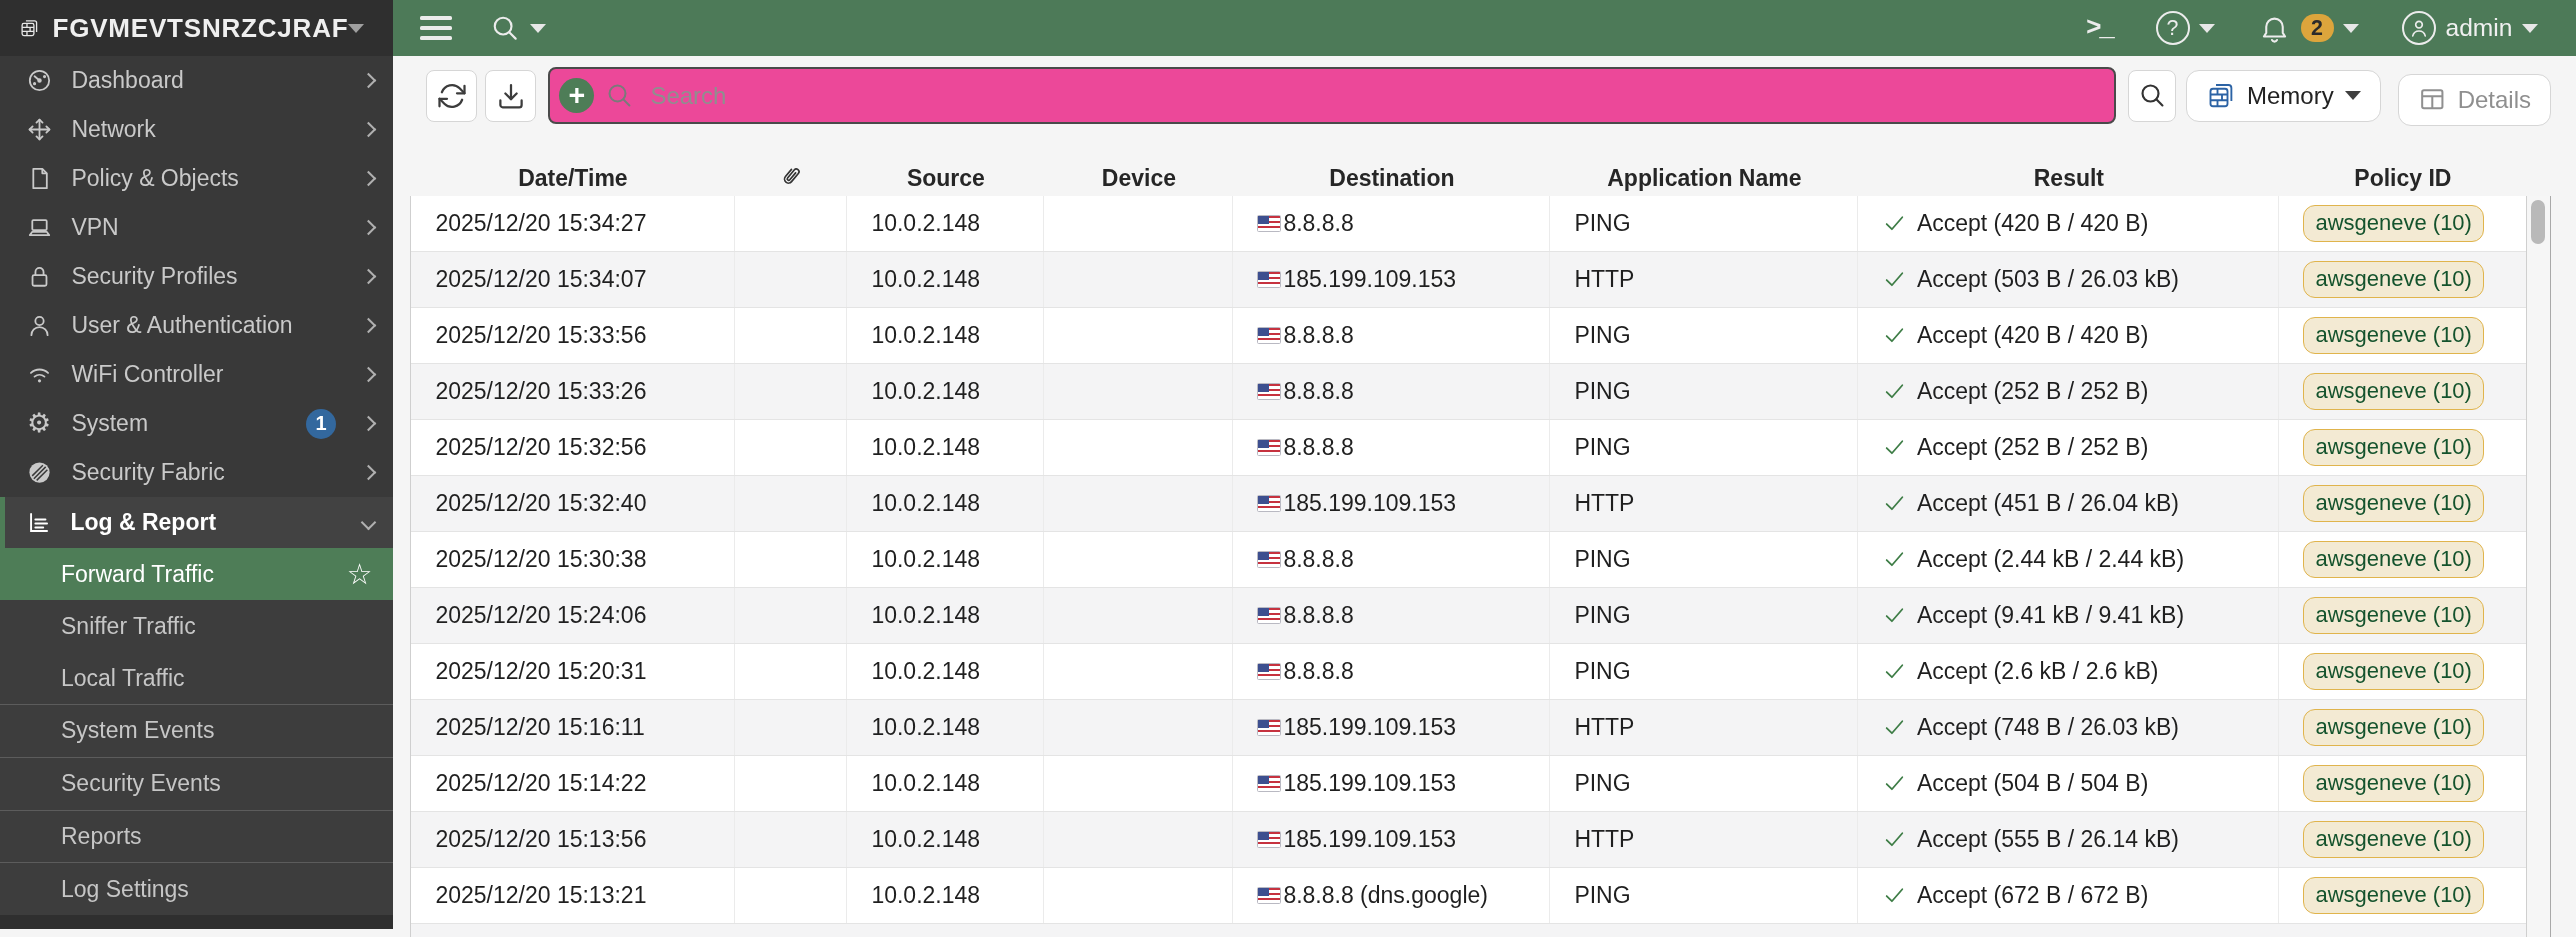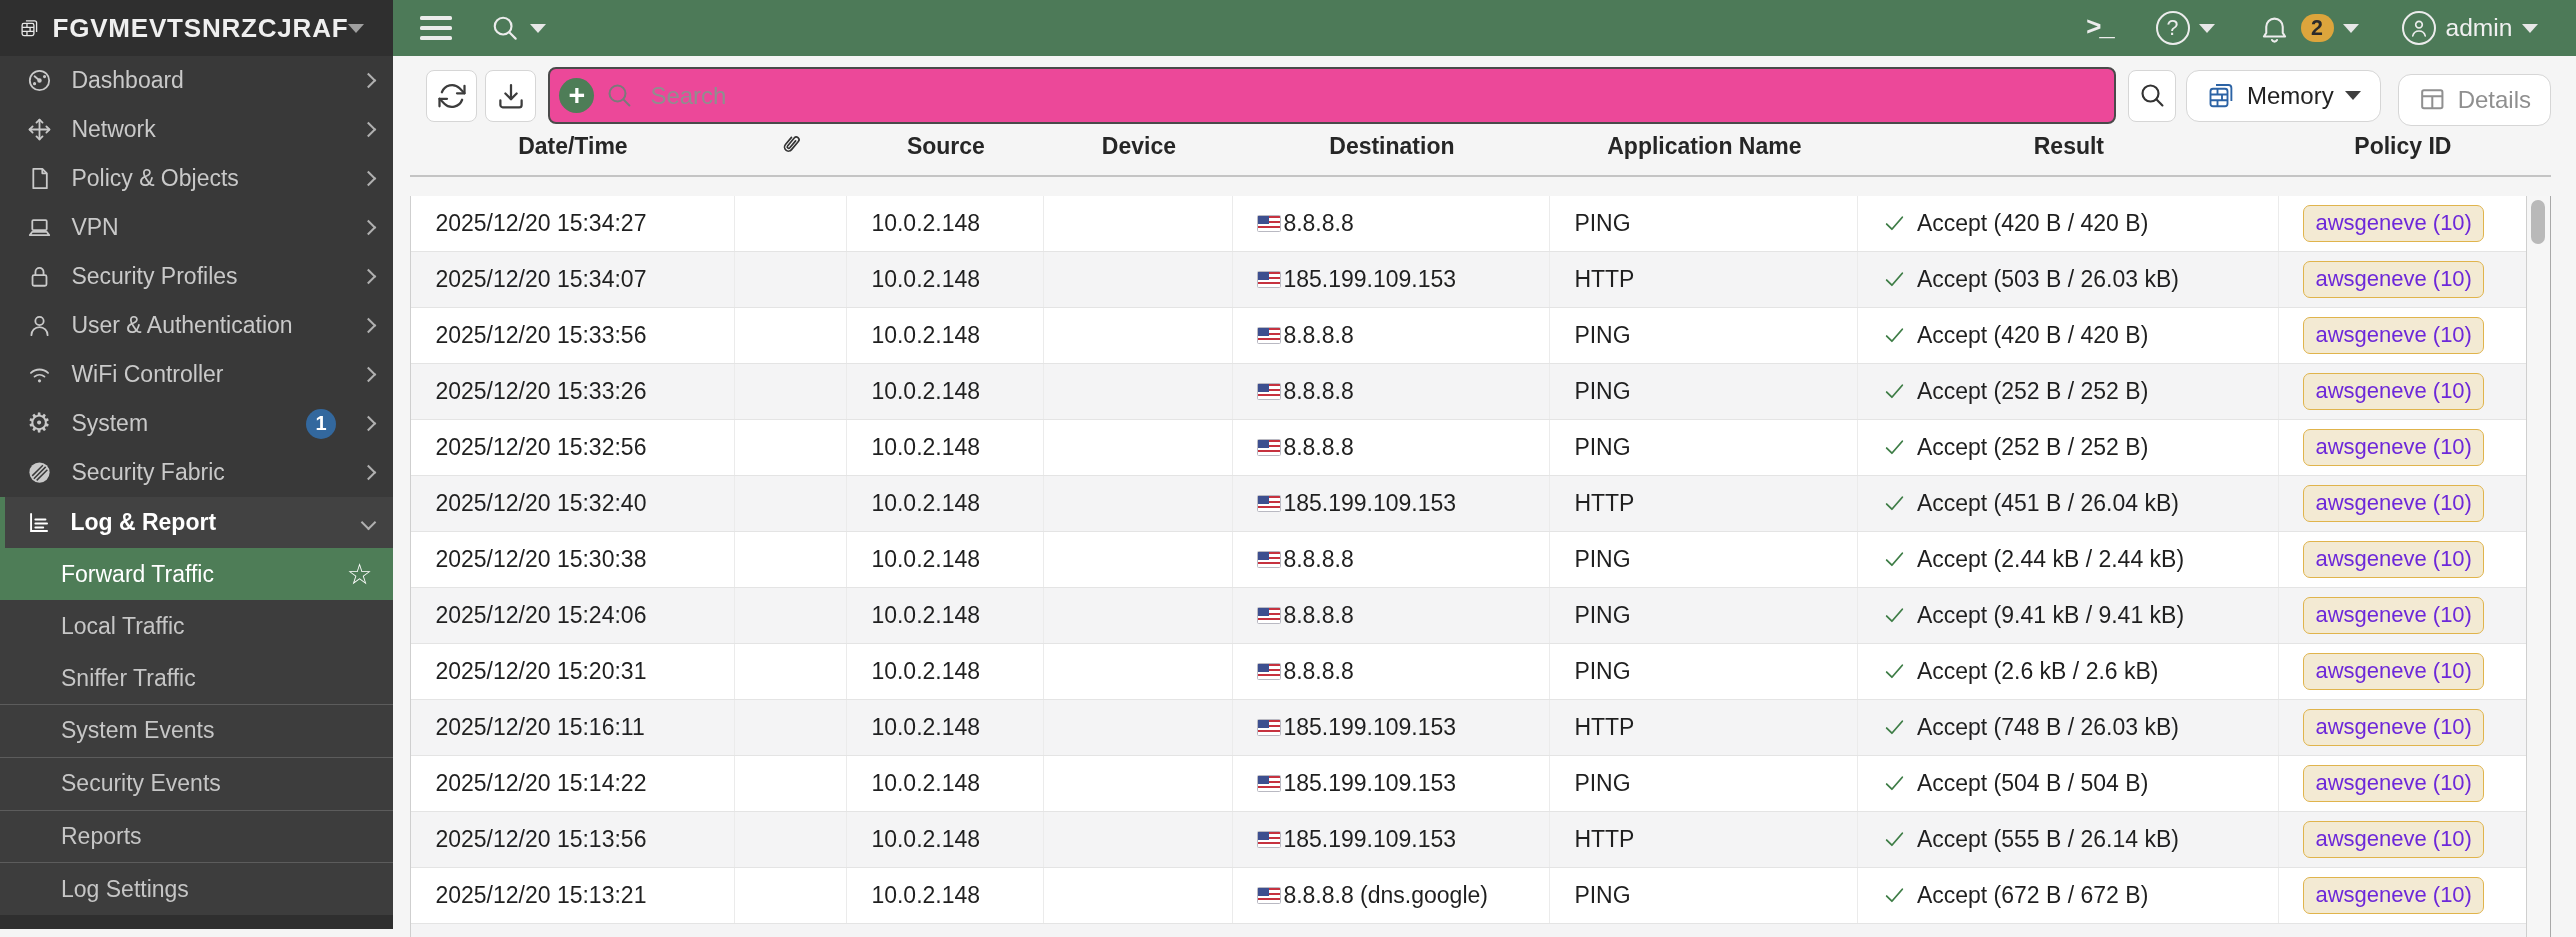--- a/index.html
+++ b/index.html
@@ -64,40 +64,40 @@
   .add-filter { position:absolute; left:11px; top:11px; width:35px; height:35px; border-radius:50%;
                 background:#4e7d57; color:#fff; display:flex; align-items:center; justify-content:center;
                 font-size:28.6px; font-weight:bold; line-height:1; cursor:pointer; }
   .input-mag { position:absolute; left:57px; top:14.3px; }
   .txt-btn { height:52px; background:#fff; border:1.6px solid #d6d6d6; border-radius:13px; display:flex;
              align-items:center; gap:11px; padding:0 19px; cursor:pointer; flex-shrink:0; }
   .txt-btn .lbl { font-size:24px; color:#222; }
   .txt-btn.details .lbl { color:#8f8f8f; }
 
   
-  .thead { position:absolute; left:17.4px; top:62px; width:2141px; height:59px; display:grid;
+  .thead { position:absolute; left:17.4px; top:94px; width:2141px; height:59px; display:grid;
            grid-template-columns:325px 112px 197px 189px 317px 308px 421px 247px 25px;
            align-items:center; border-bottom:2.4px solid #c4c4c4; }
   .th { text-align:center; font-size:23px; font-weight:bold; color:#262626; cursor:pointer; }
   .tbody { position:absolute; left:17.4px; top:140px; width:2116px; bottom:0; background:#fff;
            border-left:0.8px solid #cfcfcf; overflow:hidden; }
   .row { display:grid; grid-template-columns:324px 112px 197px 189px 317px 308px 421px 247px;
          height:56px; align-items:stretch; background:#fff; border-bottom:0.8px solid #e4e4e4; cursor:pointer; }
   .row.alt { background:#f4f4f5; }
   .cell { display:flex; align-items:center; padding-left:24px; font-size:23px; color:#1f1f1f;
           border-right:0.8px solid #ebebeb; overflow:hidden; white-space:nowrap; }
   .cell.c-policy { border-right:none; }
   .cell.c-dest { gap:2px; }
   .cell.c-result { gap:9.5px; }
   .tbody::after { content:""; display:block; height:32px; background:#f4f4f5; }
   .flag { position:relative; width:24px; height:17.4px; flex-shrink:0; border:0.8px solid #b9b9c2; border-radius:1.6px;
           background:repeating-linear-gradient(180deg,#c6323f 0 2.5px,#ffffff 2.5px 4.9px); }
   .flag::after { content:""; position:absolute; left:0; top:0; width:10.3px; height:8px; background:#3d4f8f; }
   .badge { display:inline-block; padding:3.2px 11px 4.8px; border:1.6px solid #e0b44c; background:#f3ead3;
-           border-radius:7px; font-size:22px; color:#6d28d9; line-height:1.2; }
+           border-radius:12px; font-size:22px; color:#14532d; line-height:1.2; }
   .vscroll { position:absolute; left:2133px; top:140px; width:24.6px; bottom:0; background:#f6f6f6;
              border-left:0.8px solid #cfcfcf; border-right:1.6px solid #a9a9a9; }
   .vthumb { position:absolute; left:4px; top:4px; width:14.3px; height:44px; border-radius:7.1px; background:#b9b9b9; cursor:pointer; }
 </style>
 </head>
 <body>
 
 <div class="topbar">
   <div class="logo-block">
     <svg width="43" height="43" viewBox="0 0 24 24" fill="none" stroke="#e8e8e8" stroke-width="1.5" stroke-linejoin="round">
@@ -260,24 +260,24 @@
     <span class="nlabel">Log &amp; Report</span>
     <span class="chev down"></span>
   </div>
 
   <div class="submenu">
     <div class="sub-item selected">
       <span>Forward Traffic</span>
       <span class="fav-star">☆</span>
     </div>
     <div class="sub-item">
+      <span>Sniffer Traffic</span>
+    </div>
+    <div class="sub-item">
       <span>Local Traffic</span>
-    </div>
-    <div class="sub-item">
-      <span>Sniffer Traffic</span>
     </div>
     <div class="sub-divider"></div>
     <div class="sub-item">
       <span>System Events</span>
     </div>
     <div class="sub-divider"></div>
     <div class="sub-item">
       <span>Security Events</span>
     </div>
     <div class="sub-divider"></div>

